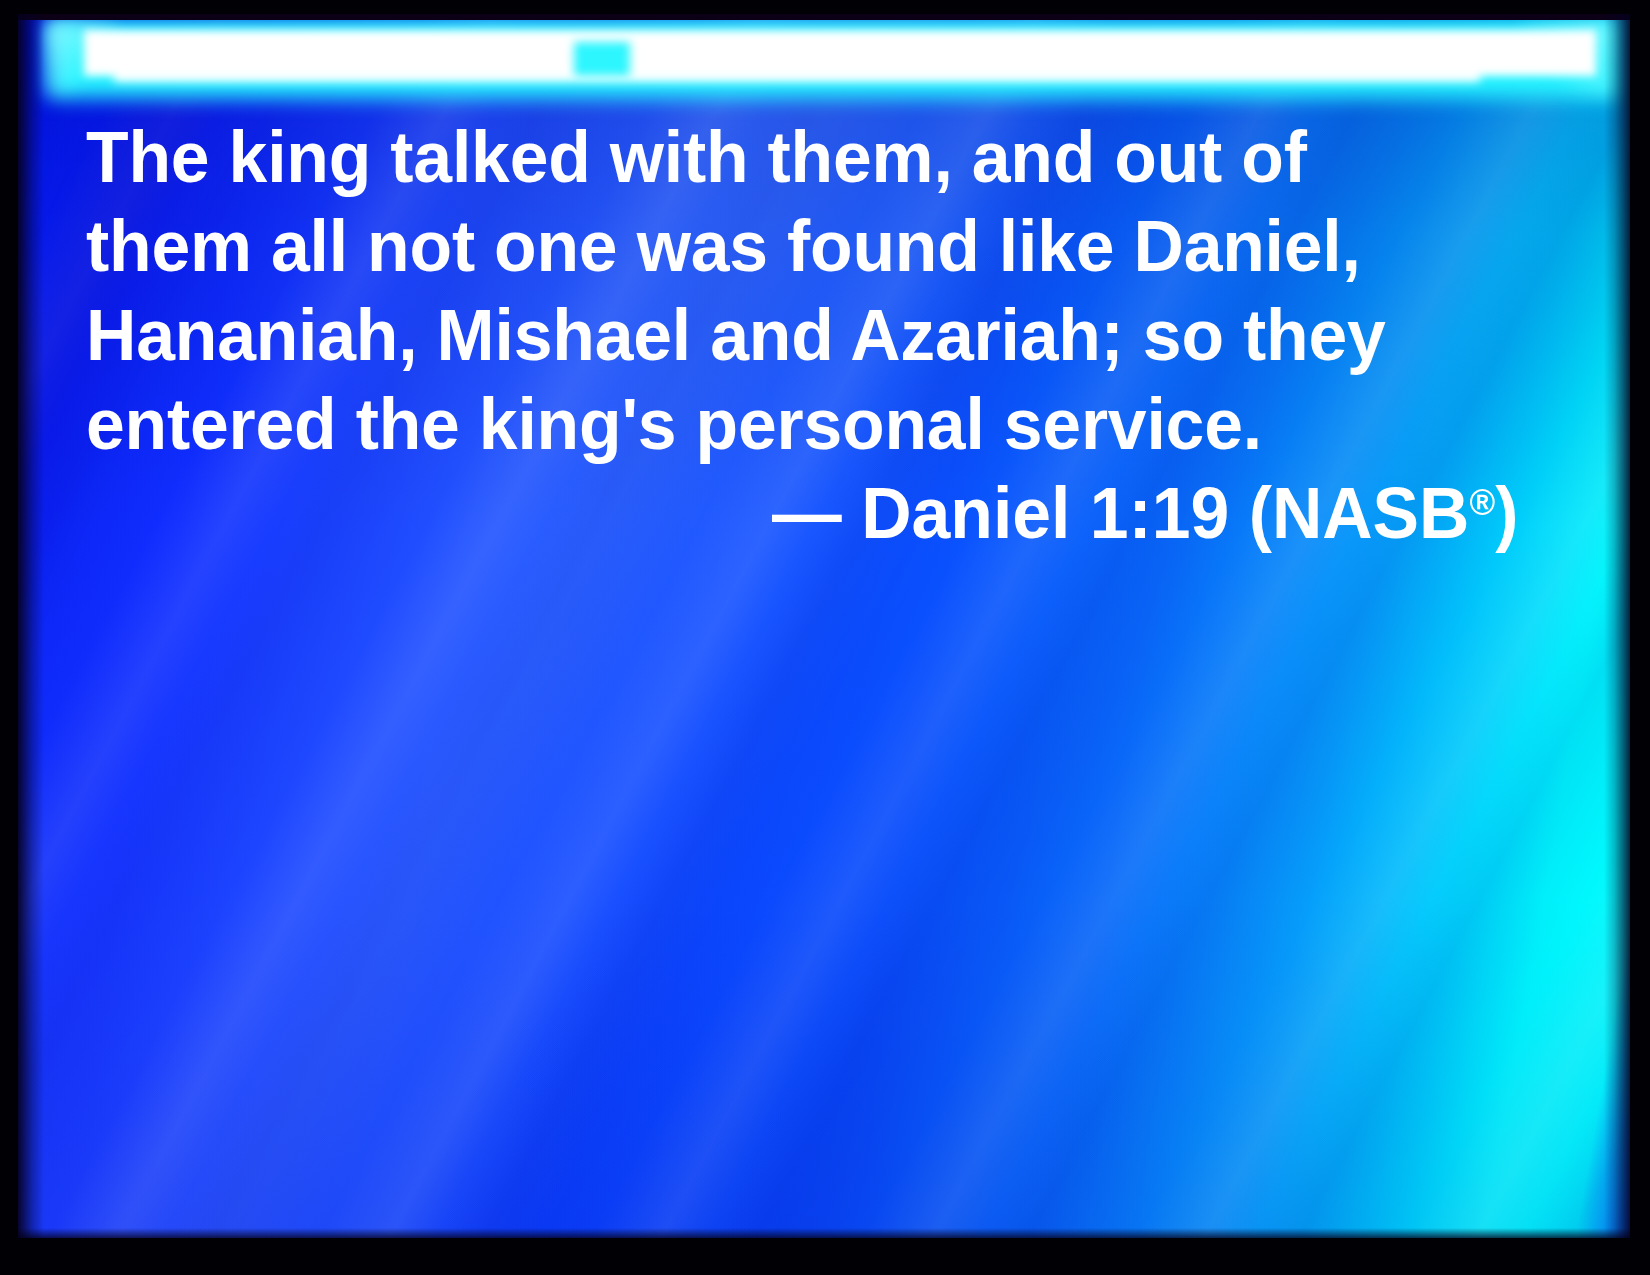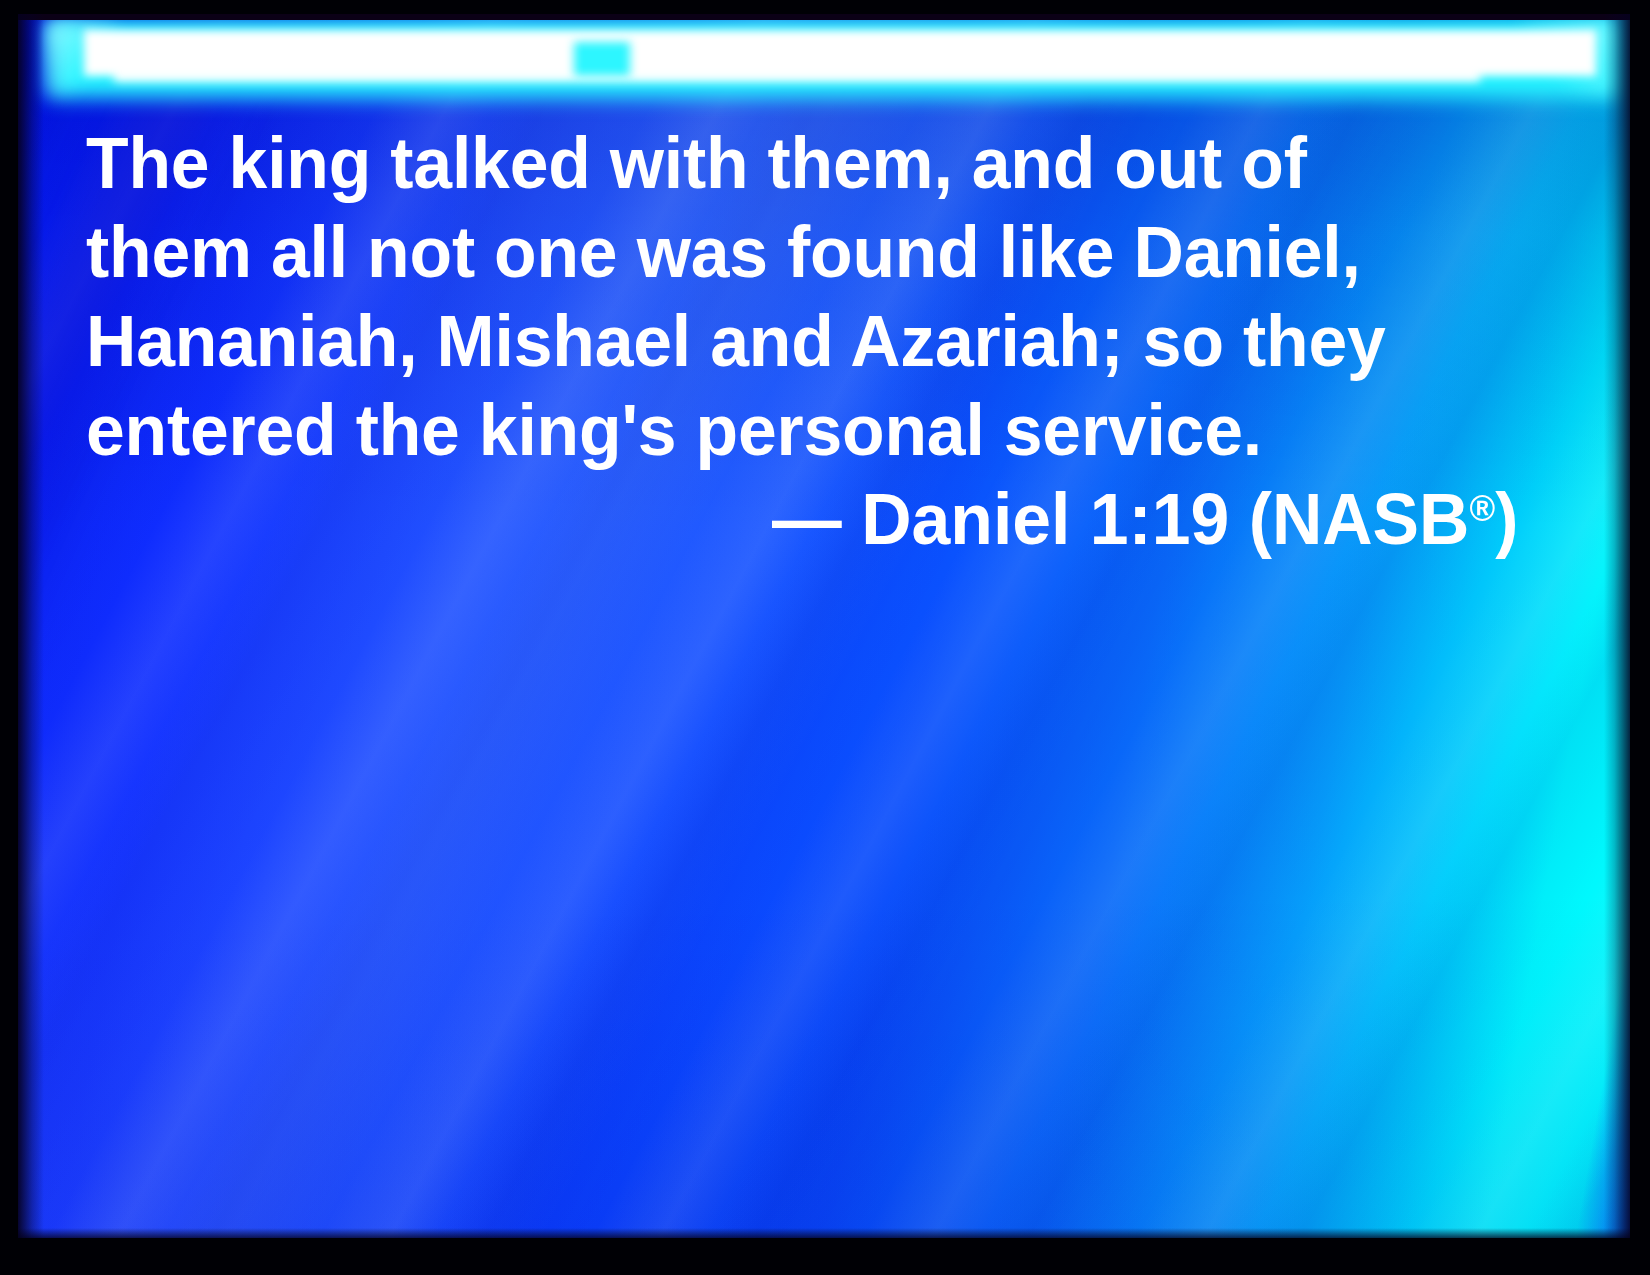--- a/index.html
+++ b/index.html
@@ -225,21 +225,21 @@
     left: 0; right: 0; bottom: 0;
     height: 10px;
     background: linear-gradient(0deg, rgba(4,0,24,0.75) 0%, rgba(0,0,0,0) 100%);
     pointer-events: none;
   }
 
   
   .verse-block {
     position: absolute;
     left: 68px;
-    top: 104px;
+    top: 98px;
     width: 1440px;
     z-index: 20;
   }
 
   .verse-text {
     color: #ffffff;
     font-size: 73px;
     line-height: 89px;
     font-weight: 700;
     letter-spacing: -0.2px;

